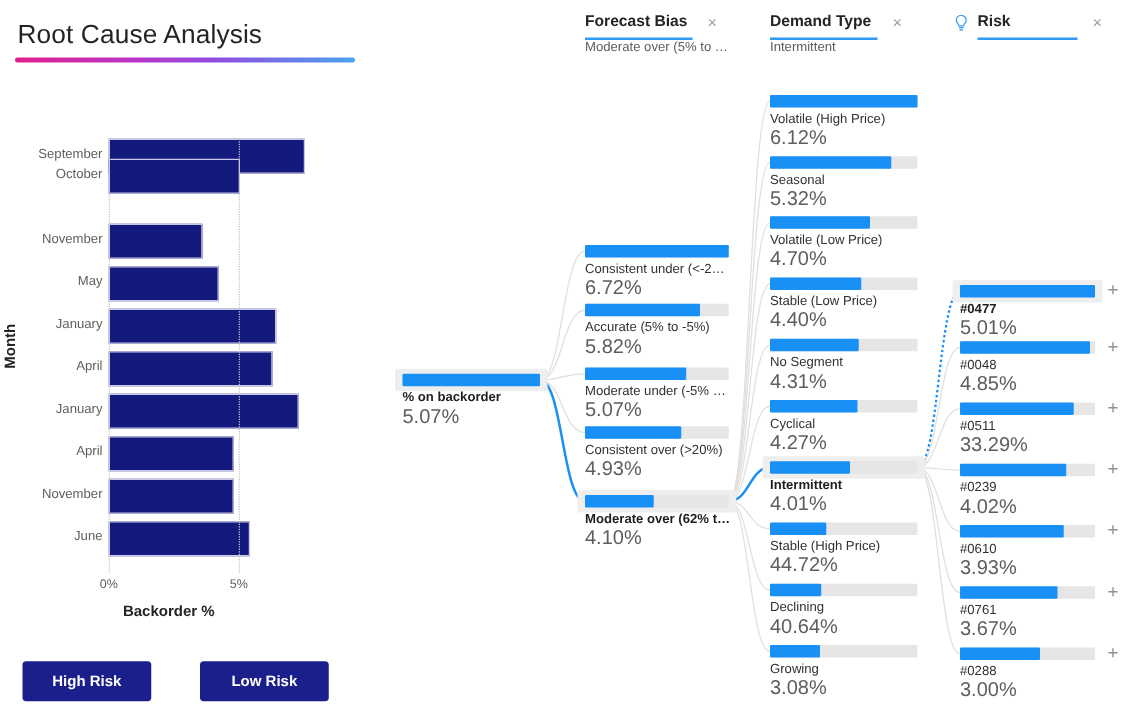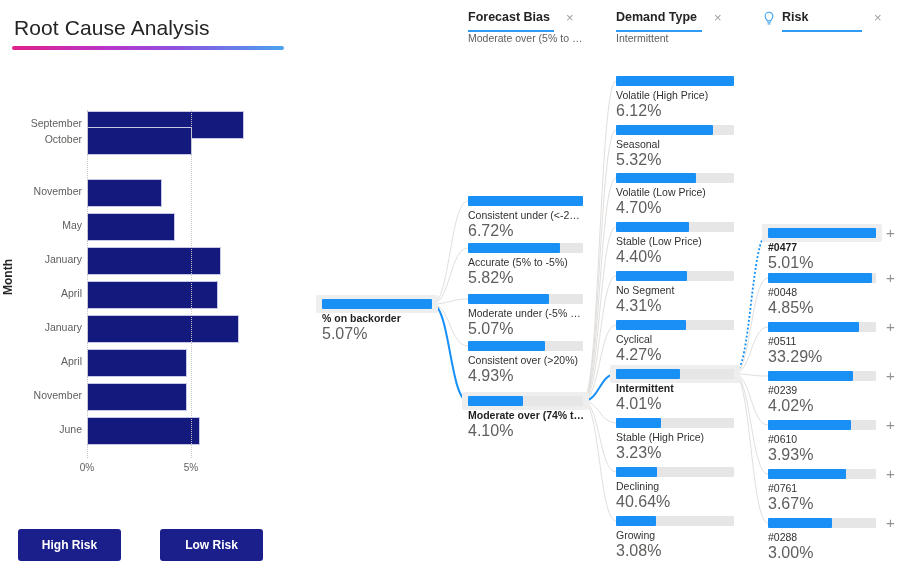--- a/index.html
+++ b/index.html
@@ -174,20 +174,21 @@
         </div>
       </div>
     <div id="grid-layer">
         <div class="grid-line" style="left: 87px;"></div>
         <div class="grid-line" style="left: 191px;"></div>
       </div>
     <div id="ticks-layer">
         <div class="axis-tick" style="left: 87px;">0%</div>
         <div class="axis-tick" style="left: 191px;">5%</div>
       </div>
+    <div id="x-axis-label">Backorder %</div>
     <div id="y-axis-label">Month</div>
   </div>
 
   <button class="risk-btn" id="btn-low">Low Risk</button>
   <button class="risk-btn" id="btn-high">High Risk</button>
 
   <div id="tree">
     <svg id="links">
         <path d="M 132 304 C 150 304, 150 201, 168 201" fill="none" stroke="#e1dfdd" stroke-width="1"></path>
         <path d="M 132 304 C 150 304, 150 248, 168 248" fill="none" stroke="#e1dfdd" stroke-width="1"></path>
@@ -271,21 +272,21 @@
         <div class="node" style="left: 168px; top: 341px; width: 115px;">
           <div class="node-track" style="width: 115px; background: rgb(230, 230, 230);"></div>
           <div class="node-fill" style="width: 77.05px; background: rgb(24, 144, 245);"></div>
           <div class="node-label">Consistent over (&gt;20%)</div>
           <div class="node-value">4.93%</div>
         </div>
         <div class="node" style="left: 168px; top: 396px; width: 115px;">
           <div class="node-hl" style="width: 127px; height: 18px;"></div>
           <div class="node-track" style="width: 115px; background: rgb(230, 230, 230);"></div>
           <div class="node-fill" style="width: 55.2px; background: rgb(24, 144, 245);"></div>
-          <div class="node-label bold">Moderate over (74% t…</div>
+          <div class="node-label bold">Moderate over (62% t…</div>
           <div class="node-value">4.10%</div>
         </div>
         <div class="node" style="left: 316px; top: 76px; width: 118px;">
           <div class="node-track" style="width: 118px; background: rgb(230, 230, 230);"></div>
           <div class="node-fill" style="width: 118px; background: rgb(24, 144, 245);"></div>
           <div class="node-label">Volatile (High Price)</div>
           <div class="node-value">6.12%</div>
         </div>
         <div class="node" style="left: 316px; top: 125px; width: 118px;">
           <div class="node-track" style="width: 118px; background: rgb(230, 230, 230);"></div>
@@ -321,21 +322,21 @@
           <div class="node-hl" style="width: 130px; height: 18px;"></div>
           <div class="node-track" style="width: 118px; background: rgb(230, 230, 230);"></div>
           <div class="node-fill" style="width: 63.72px; background: rgb(24, 144, 245);"></div>
           <div class="node-label bold">Intermittent</div>
           <div class="node-value">4.01%</div>
         </div>
         <div class="node" style="left: 316px; top: 418px; width: 118px;">
           <div class="node-track" style="width: 118px; background: rgb(230, 230, 230);"></div>
           <div class="node-fill" style="width: 44.84px; background: rgb(24, 144, 245);"></div>
           <div class="node-label">Stable (High Price)</div>
-          <div class="node-value">3.23%</div>
+          <div class="node-value">44.72%</div>
         </div>
         <div class="node" style="left: 316px; top: 467px; width: 118px;">
           <div class="node-track" style="width: 118px; background: rgb(230, 230, 230);"></div>
           <div class="node-fill" style="width: 41.3px; background: rgb(24, 144, 245);"></div>
           <div class="node-label">Declining</div>
           <div class="node-value">40.64%</div>
         </div>
         <div class="node" style="left: 316px; top: 516px; width: 118px;">
           <div class="node-track" style="width: 118px; background: rgb(230, 230, 230);"></div>
           <div class="node-fill" style="width: 40.12px; background: rgb(24, 144, 245);"></div>

